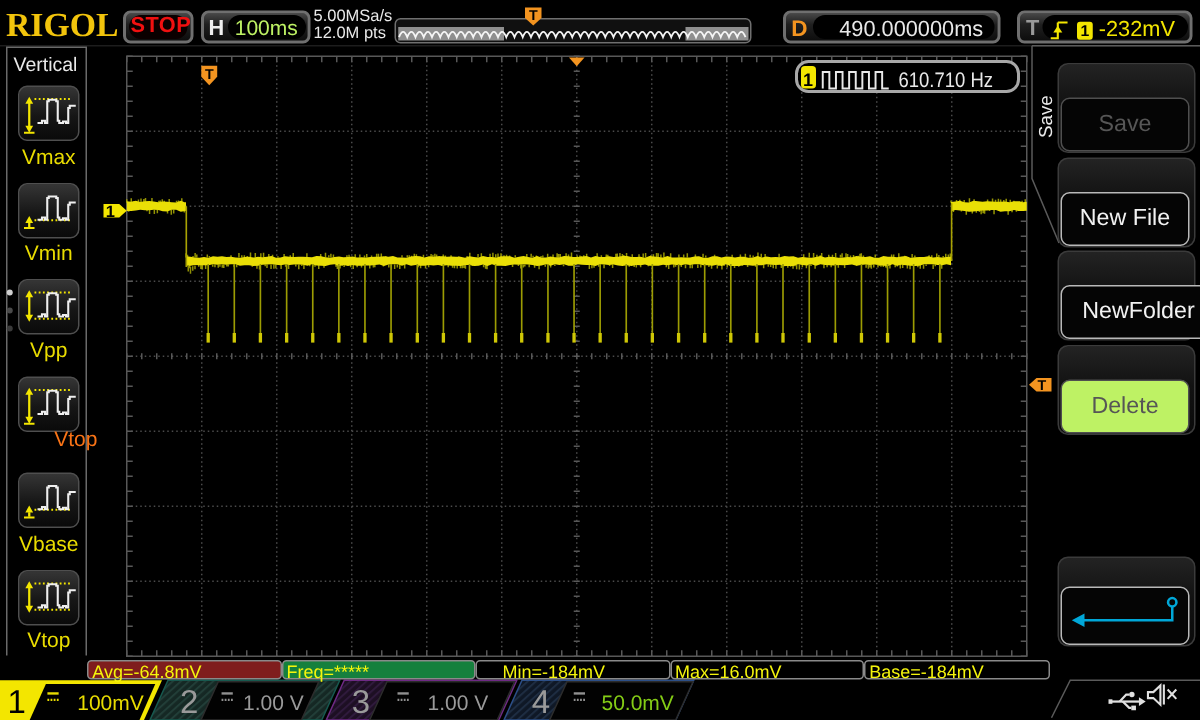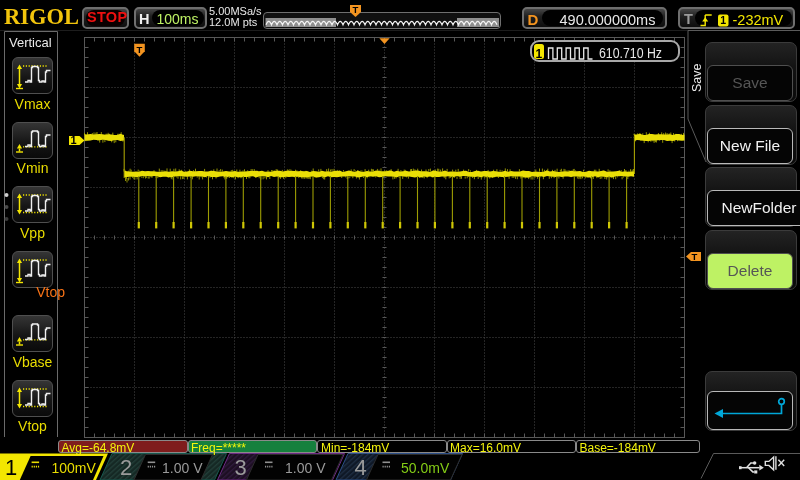--- a/index.html
+++ b/index.html
@@ -260,21 +260,21 @@
 <path d="M76.5,13.3 V22.5 H17" stroke="#00a7d8" stroke-width="1.7" fill="none"></path>
 <path d="M18,18 v9 l-8.5,-4.5 Z" fill="#00a7d8"></path>
   </svg>
 <div style="position:absolute;left:58px;top:440px;width:129.5px;height:13px;border:1px solid #8a8a8a;border-radius:3px;box-sizing:border-box;background:#7f1d1d;">
     <span style="position:absolute;left:2.5px;top:-0.5px;font-size:12px;color:#f5f50c;white-space:nowrap;">Avg=-64.8mV</span>
   </div>
 <div style="position:absolute;left:187.5px;top:440px;width:129.5px;height:13px;border:1px solid #8a8a8a;border-radius:3px;box-sizing:border-box;background:#15803d;">
     <span style="position:absolute;left:2.5px;top:-0.5px;font-size:12px;color:#f5f50c;white-space:nowrap;">Freq=*****</span>
   </div>
 <div style="position:absolute;left:317px;top:440px;width:129.5px;height:13px;border:1px solid #8a8a8a;border-radius:3px;box-sizing:border-box;background:#000;">
-    <span style="position:absolute;left:3px;top:-0.5px;font-size:12px;color:#f5f50c;white-space:nowrap;text-align:right;">Min=-184mV</span>
+    <span style="position:absolute;left:17px;top:-0.5px;font-size:12px;color:#f5f50c;white-space:nowrap;text-align:right;">Min=-184mV</span>
   </div>
 <div style="position:absolute;left:446.5px;top:440px;width:129.5px;height:13px;border:1px solid #8a8a8a;border-radius:3px;box-sizing:border-box;background:#000;">
     <span style="position:absolute;left:2.5px;top:-0.5px;font-size:12px;color:#f5f50c;white-space:nowrap;">Max=16.0mV</span>
   </div>
 <div style="position:absolute;left:576px;top:440px;width:124px;height:13px;border:1px solid #8a8a8a;border-radius:3px;box-sizing:border-box;background:#000;">
     <span style="position:absolute;left:2.5px;top:-0.5px;font-size:12px;color:#f5f50c;white-space:nowrap;">Base=-184mV</span>
   </div>
 <div style="position:absolute;left:5px;top:458.5px;font-size:22px;color:#000;line-height:17px;">1</div>
 <div style="position:absolute;left:51.5px;top:461.5px;font-size:14px;color:#e8dc00;line-height:12px;">100mV</div>
 <div style="position:absolute;left:120px;top:458.5px;font-size:22px;color:#9a9a9a;line-height:17px;">2</div>

